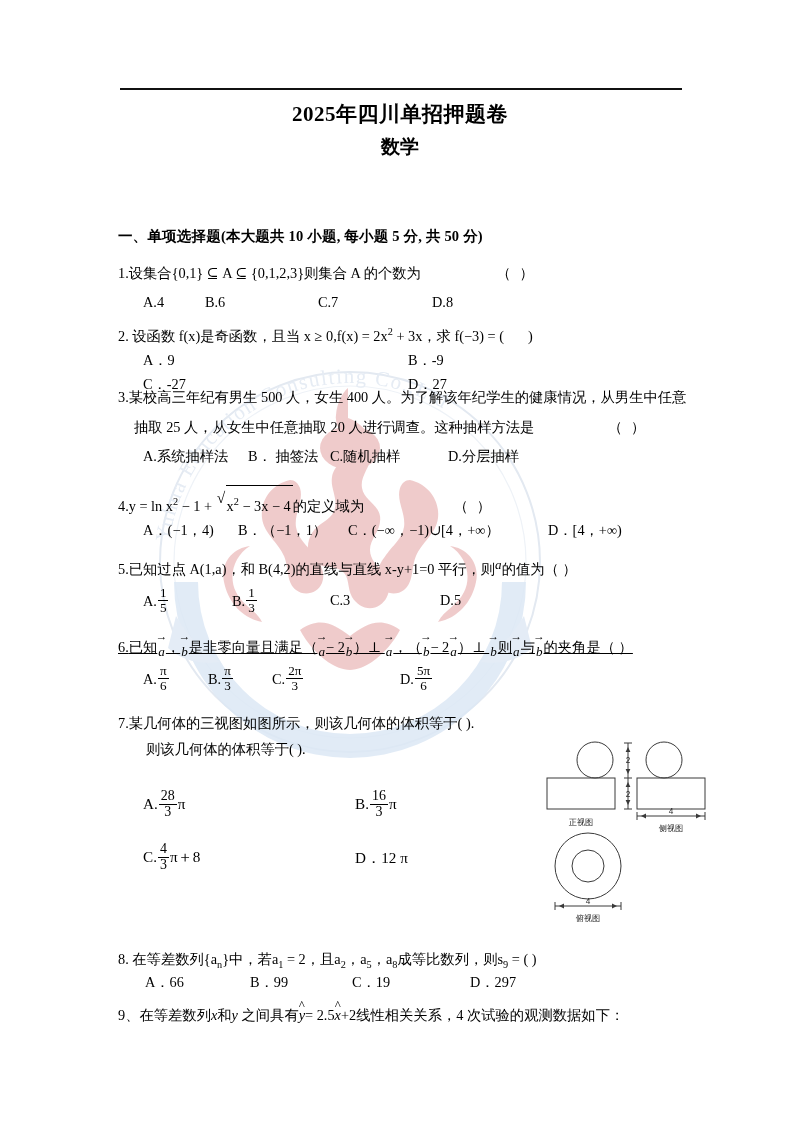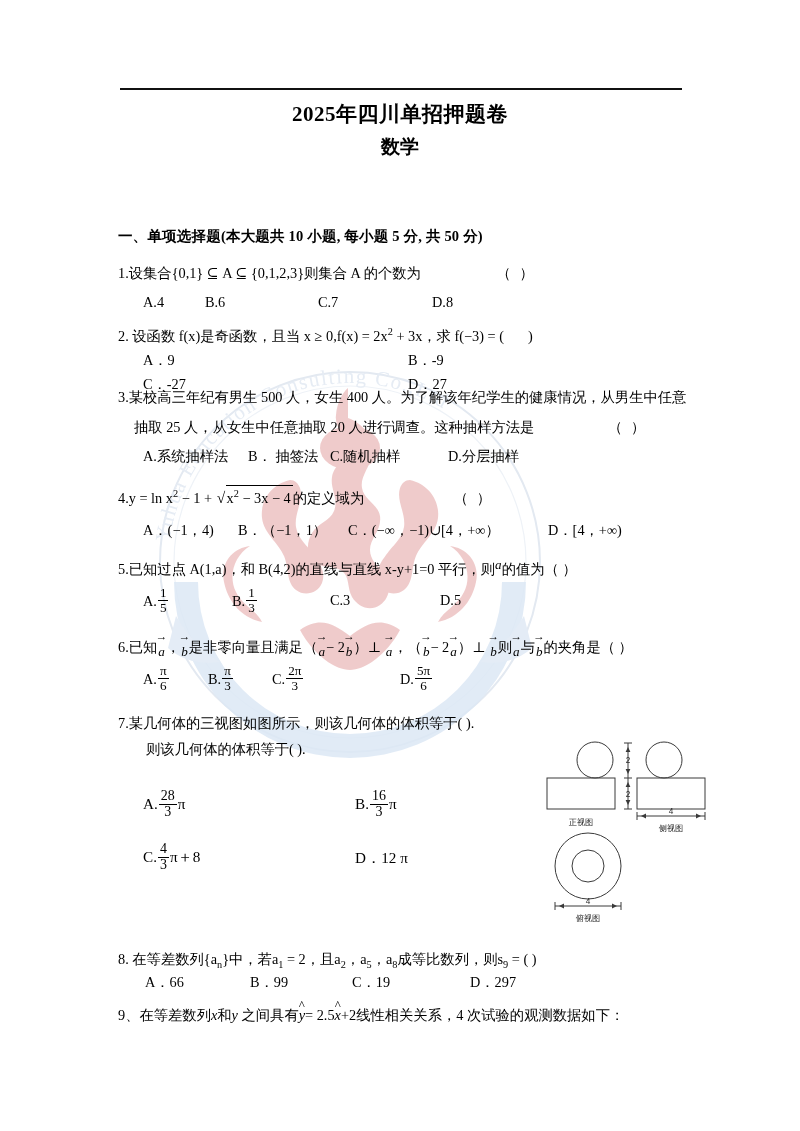--- a/index.html
+++ b/index.html
@@ -104,21 +104,21 @@
     padding-left: 0.62em;
     margin-left: 1px;
   }
   .sqrt .rad {
     position: absolute;
     left: 0; top: 0.07em;
     font-size: 1.08em;
   }
   .sqrt .bar {
     border-top: 1.1px solid #000;
-    padding: 0 2px 0 1px;
+    padding: 8px 2px 0 1px;
     display: inline-block;
   }
 
   
   .vec {
     display: inline-block;
     position: relative;
     padding-top: 0.25em;
     margin: 0 1px;
     font-style: italic;
@@ -264,21 +264,21 @@
     </div>
     <div class="block optline" style="left:143px; top:586px;">
       <span>A.</span><span class="frac"><span class="num">1</span><span class="den">5</span></span>
     </div>
     <div class="block optline" style="left:232px; top:586px;">
       <span>B.</span><span class="frac"><span class="num">1</span><span class="den">3</span></span>
     </div>
     <div class="block optline" style="left:330px; top:592px;">C.3</div>
     <div class="block optline" style="left:440px; top:592px;">D.5</div>
 
-    <div class="block qline" style="left:118px; top:632px;">
+    <div class="block qline" style="left:118px; top:632px;text-decoration:underline;">
       <span>6.</span><span>已知</span><span class="vec"><span class="arr">→</span><span class="lt">a</span></span><span>，</span><span class="vec"><span class="arr">→</span><span class="lt">b</span></span><span>是非零向量且满足（</span><span class="vec"><span class="arr">→</span><span class="lt">a</span></span><span>− 2</span><span class="vec"><span class="arr">→</span><span class="lt">b</span></span><span>）⊥ </span><span class="vec"><span class="arr">→</span><span class="lt">a</span></span><span>，（</span><span class="vec"><span class="arr">→</span><span class="lt">b</span></span><span>− 2</span><span class="vec"><span class="arr">→</span><span class="lt">a</span></span><span>）⊥ </span><span class="vec"><span class="arr">→</span><span class="lt">b</span></span><span>则</span><span class="vec"><span class="arr">→</span><span class="lt">a</span></span><span>与</span><span class="vec"><span class="arr">→</span><span class="lt">b</span></span><span>的夹角是（    ）</span>
     </div>
     <div class="block optline" style="left:143px; top:664px;">
       <span>A.</span><span class="frac"><span class="num">π</span><span class="den">6</span></span>
     </div>
     <div class="block optline" style="left:208px; top:664px;">
       <span>B.</span><span class="frac"><span class="num">π</span><span class="den">3</span></span>
     </div>
     <div class="block optline" style="left:272px; top:664px;">
       <span>C.</span><span class="frac"><span class="num">2π</span><span class="den">3</span></span>

